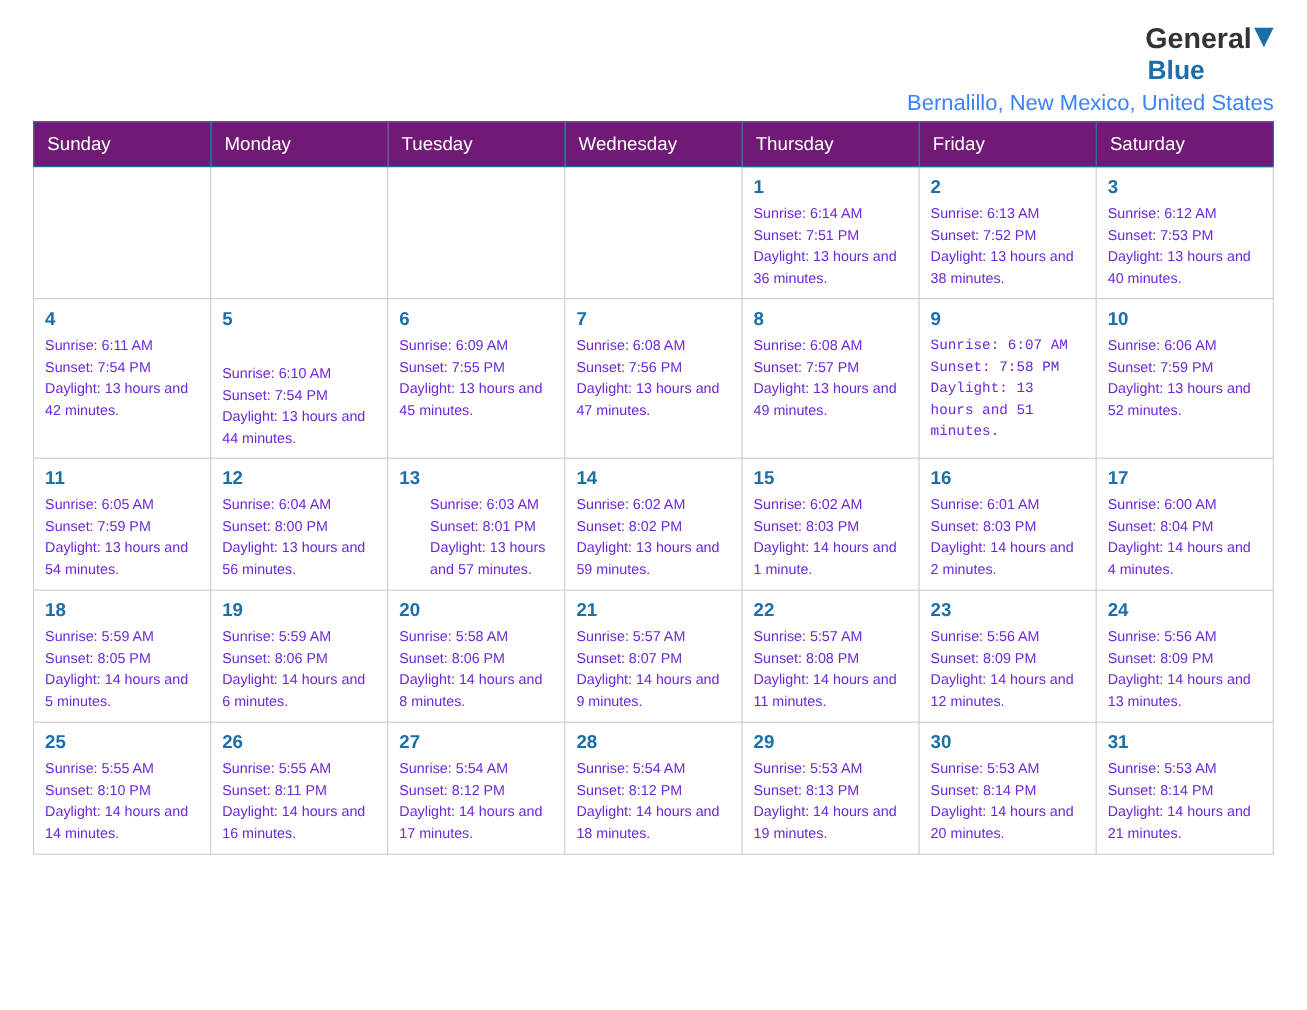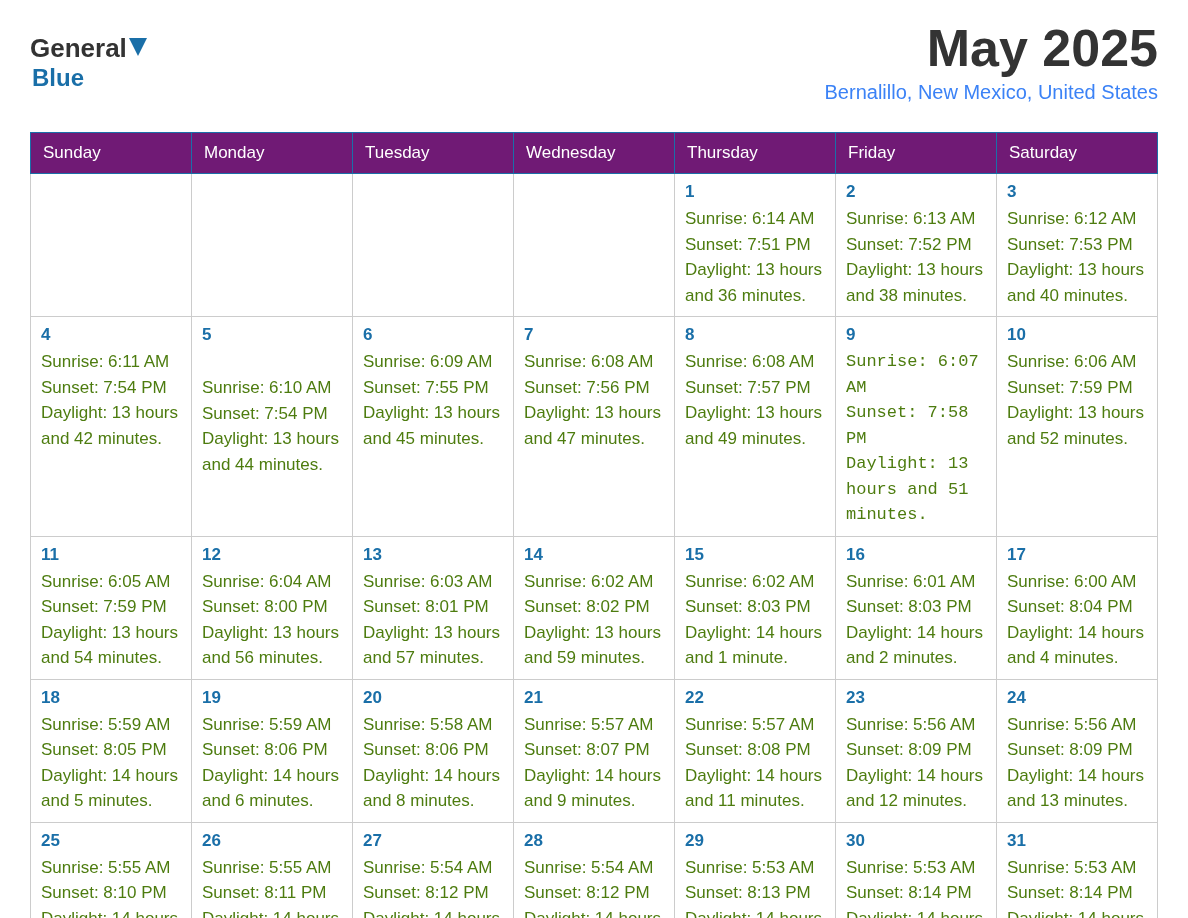--- a/index.html
+++ b/index.html
@@ -7,22 +7,23 @@
       font-family: Arial, sans-serif;
       background: #fff;
       color: #333;
       width: 1188px;
       min-height: 918px;
       padding: 20px 30px;
     }
     .header {
       display: flex;
       justify-content: space-between;
-      align-items: center;
-      margin-bottom: 28px;
+      align-items: flex-end;
+      margin-bottom: 4px;
+      flex-direction: column;
     }
     .logo-text-general {
       font-size: 26px;
       font-weight: bold;
       color: #333;
     }
     .logo-text-blue {
       font-size: 24px;
       font-weight: bold;
       color: #1a6fa8;
@@ -72,22 +73,22 @@
       height: 120px;
     }
     .day-number {
       font-size: 17px;
       color: #1a6fa8;
       font-weight: bold;
       display: block;
       margin-bottom: 4px;
     }
     .day-info {
-      font-size: 17px;
-      color: #4d7c0f;
+      font-size: 13px;
+      color: #6d28d9;
       line-height: 1.5;
     }
     .empty-cell {
       background: #fff;
     }
   </style>
 </head>
 <body>
 
 <div class="header">
@@ -98,21 +99,20 @@
         <svg width="18" height="18" viewBox="0 0 18 18">
           <polygon points="0,0 18,0 9,18" fill="#1a6fa8"></polygon>
         </svg>
       </span>
     </div>
     <div>
       <span class="logo-text-blue" style="margin-left: 2px;">Blue</span>
     </div>
   </div>
   <div class="title-section">
-    <div class="month-title">May 2025</div>
     <div class="location-title">Bernalillo, New Mexico, United States</div>
   </div>
 </div>
 
 <table class="calendar">
   <thead>
     <tr>
     <th>Sunday</th>
         <th>Monday</th>
         <th>Tuesday</th>
@@ -199,21 +199,21 @@
 Daylight: 13 hours and 54 minutes.</div>
         </td>
         <td>
           <span class="day-number">12</span>
           <div class="day-info" style="white-space: pre-line;">Sunrise: 6:04 AM
 Sunset: 8:00 PM
 Daylight: 13 hours and 56 minutes.</div>
         </td>
         <td>
           <span class="day-number">13</span>
-          <div class="day-info" style="white-space: pre-line;">Sunrise: 6:03 AM
+          <div class="day-info" style="white-space: pre-line; margin-left: 28px;">Sunrise: 6:03 AM
 Sunset: 8:01 PM
 Daylight: 13 hours and 57 minutes.</div>
         </td>
         <td>
           <span class="day-number">14</span>
           <div class="day-info" style="white-space: pre-line;">Sunrise: 6:02 AM
 Sunset: 8:02 PM
 Daylight: 13 hours and 59 minutes.</div>
         </td>
         <td>

